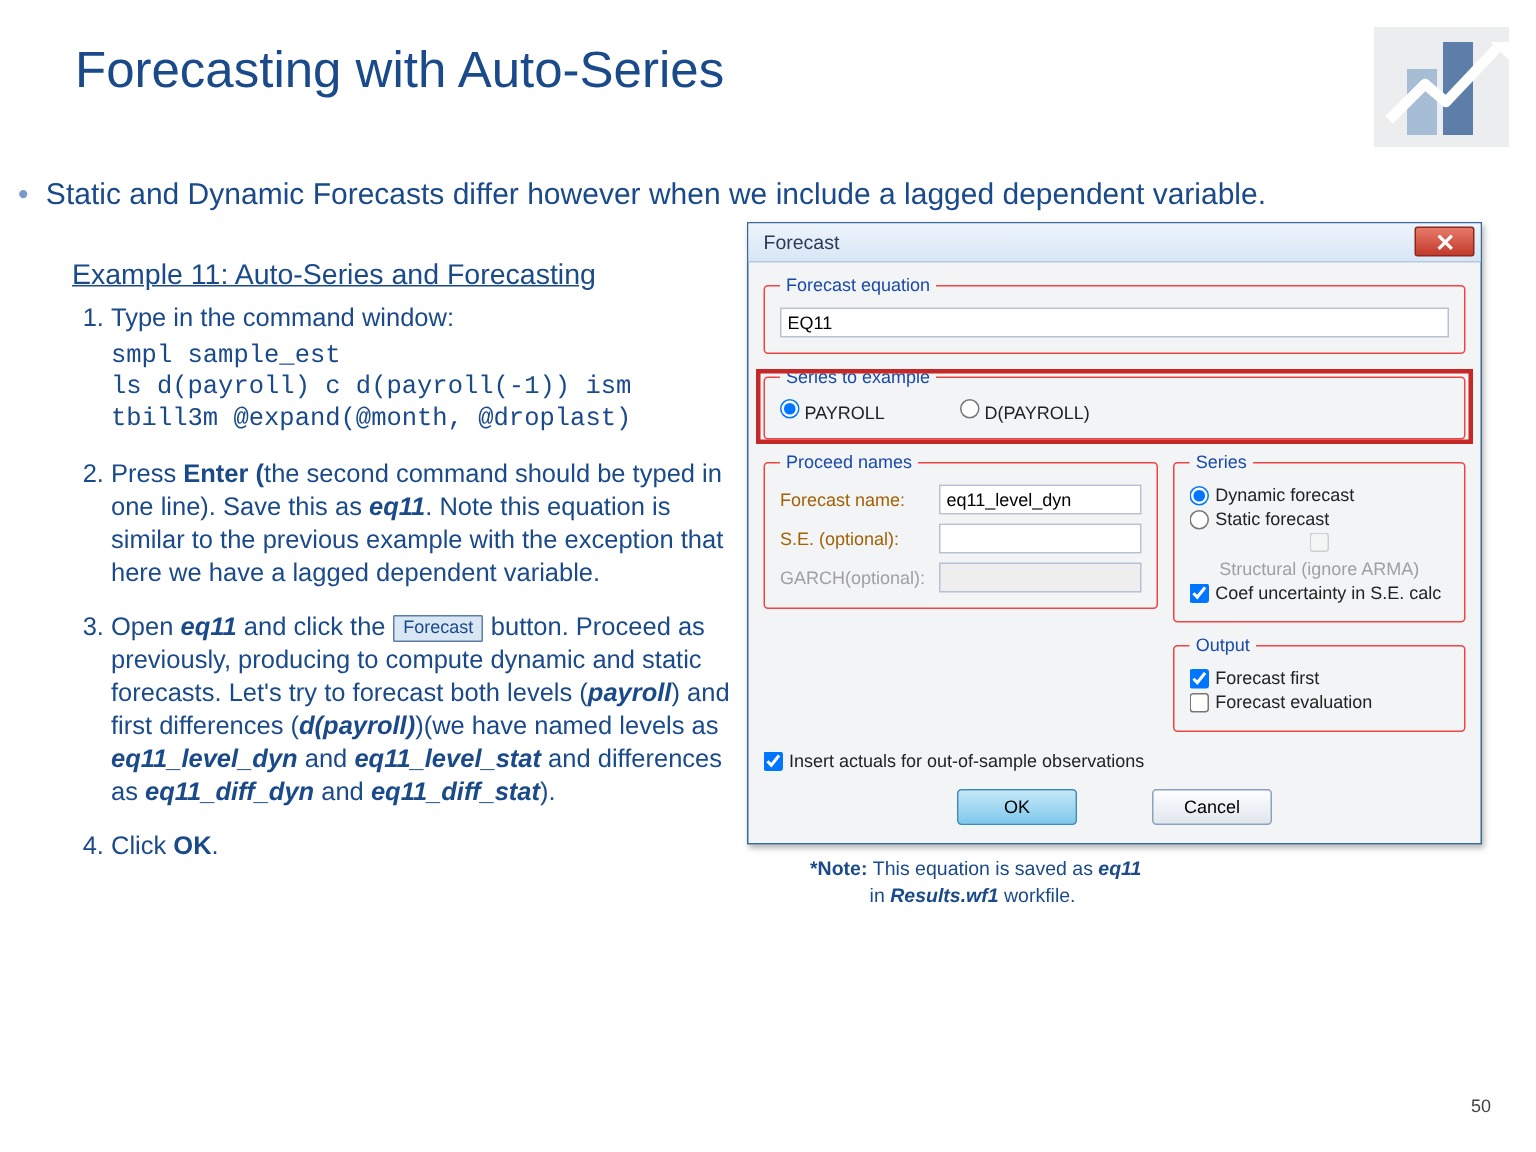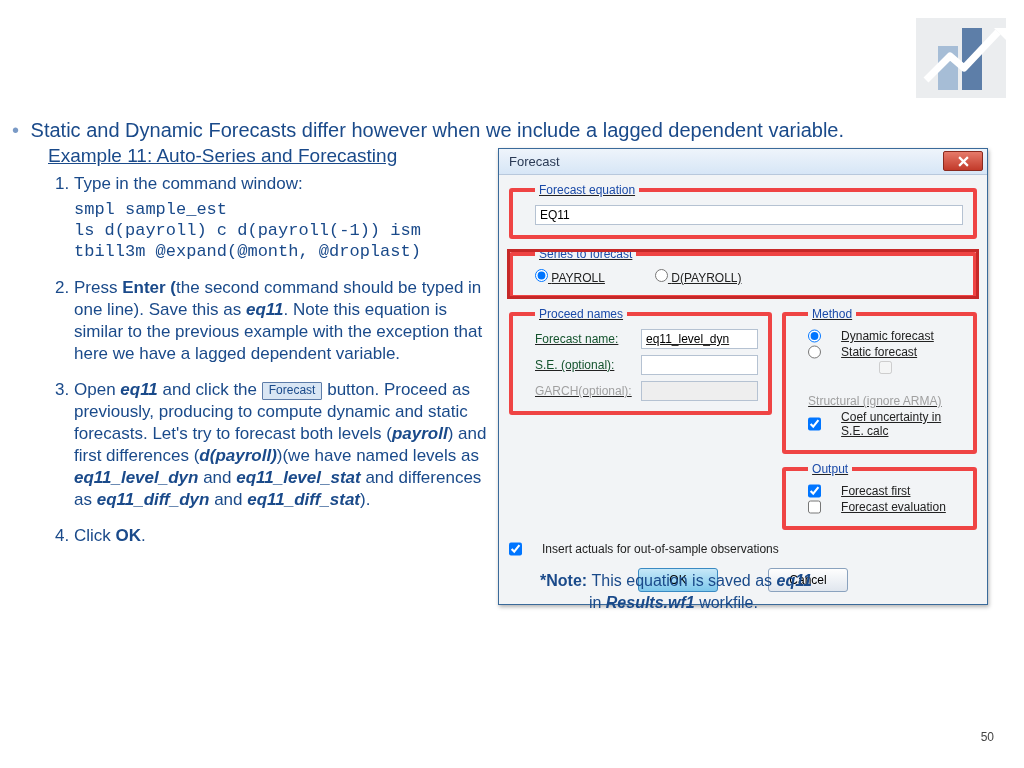--- a/index.html
+++ b/index.html
@@ -30,21 +30,21 @@
     left: 12px; top: 119px;
     font-size: 20px;
     color: #1a4a8a;
   }
   .subtitle .bullet {
     color: #7a9ac6;
     margin-right: 6px;
   }
   .left-col {
     position: absolute;
-    left: 48px; top: 144px;
+    left: 48px; top: 172px;
     width: 440px;
     color: #1a4a8a;
     font-size: 17px;
     line-height: 1.3;
   }
   .section-title {
     text-decoration: underline;
     font-size: 19px;
     margin-bottom: 4px;
   }
@@ -95,27 +95,26 @@
     position: absolute; right: 4px; top: 2px;
     width: 40px; height: 20px;
     background: linear-gradient(#e67a6a, #c23a2a);
     border: 1px solid #8a2a1f;
     border-radius: 2px;
     display: flex; align-items: center; justify-content: center;
   }
   .dlg-close svg { width: 11px; height: 11px; }
   .dlg-body { padding: 8px 10px 12px 10px; }
   fieldset.grp {
-    border: 4px solid #ef4444;
+    border: 1px solid #ef4444;
     border-radius: 3px;
     margin-bottom: 8px;
-    padding: 8px 10px 10px 22px;
+    padding: 8px 10px 10px 10px;
     position: relative;
     background: #f2f4f6;
-    text-decoration: underline;
   }
   fieldset.grp legend {
     color: #1a4aa8;
     font-size: 12px;
     padding: 0 4px;
     background: #f2f4f6;
   }
   .txt {
     height: 20px; border: 1px solid #b5c2d2; background: #fff;
     padding: 1px 4px; font-size: 12px; width: 100%;
@@ -123,25 +122,25 @@
   .row2 { display: flex; gap: 10px; }
   .col-l { flex: 1.35; }
   .col-r { flex: 1; }
   .series-row {
     display: grid;
     grid-template-columns: 100px 1fr;
     align-items: center;
     row-gap: 6px;
     column-gap: 6px;
   }
-  .series-row label { font-size: 12px; color: #14532d; white-space: nowrap; }
+  .series-row label { font-size: 12px; color: #a16207; white-space: nowrap; }
   .series-row label.disabled { color: #a0a0a0; }
   .radio-row { display: flex; gap: 50px; align-items: center; font-size: 12px; }
   .radio-row label, .chk label { cursor: default; }
-  .chk { display: flex; gap: 20px; font-size: 12px; margin-bottom: 2px; }
+  .chk { display: flex; align-items: center; gap: 4px; font-size: 12px; margin-bottom: 2px; }
   .chk.disabled { color: #a0a0a0; flex-direction: column; }
   .highlight-box {
     position: absolute;
     border: 3px solid #c62828;
     pointer-events: none;
     z-index: 5;
   }
   .dlg-buttons {
     display: flex; justify-content: center; gap: 50px;
     margin-top: 12px;
@@ -157,37 +156,37 @@
   .btn.primary {
     background: linear-gradient(#c6e8f8, #7ec8ec);
     border: 1px solid #3a8ac2;
   }
 
   .note {
     position: absolute;
     left: 540px; top: 570px;
     width: 430px;
     color: #1a4a8a;
-    font-size: 16px;
+    font-size: 13px;
     line-height: 1.35;
   }
 
   .page-num {
     position: absolute;
     right: 30px; bottom: 24px;
     font-size: 12px;
     color: #444;
     text-align: right;
   }
 </style>
 </head>
 <body>
 
 <div class="title">
-  <br>
+  <span>Forecasting with Auto-Series</span><br>
 </div>
 
 <div class="logo">
   <svg viewBox="0 0 90 80">
     <rect x="22" y="28" width="20" height="44" fill="#a6bdd6"></rect>
     <rect x="46" y="10" width="20" height="62" fill="#5d7ea8"></rect>
     <polyline points="10,62 34,38 48,50 82,14" fill="none" stroke="#fff" stroke-width="7" stroke-linejoin="round"></polyline>
     <polygon points="78,10 90,22 90,10" fill="#fff"></polygon>
   </svg>
 </div>
@@ -229,21 +228,21 @@
     </div>
   </div>
   <div class="dlg-body">
 
     <fieldset class="grp">
       <legend>Forecast equation</legend>
       <input class="txt" value="EQ11" style="">
     </fieldset>
 
     <fieldset class="grp" style="position:relative">
-      <legend>Series to forecast</legend>
+      <legend>Series to example</legend>
       <div class="radio-row">
         <label><input type="radio" name="stf" checked="" style=""> <span>PAYROLL</span></label>
         <label><input type="radio" name="stf" style=""> <span>D(PAYROLL)</span></label>
       </div>
       <div class="highlight-box" style="left:-6px;top:-12px;right:-6px;bottom:-4px"></div>
     </fieldset>
 
     <div class="row2">
       <div class="col-l">
         <fieldset class="grp">
@@ -253,21 +252,21 @@
             <input class="txt" value="eq11_level_dyn" style="">
             <label>S.E. (optional):</label>
             <input class="txt" value="" style="">
             <label class="disabled">GARCH(optional):</label>
             <input class="txt" disabled="" style="background: rgb(238, 238, 238);" value="">
           </div>
         </fieldset>
       </div>
       <div class="col-r">
         <fieldset class="grp">
-          <legend>Method</legend>
+          <legend>Series</legend>
           <div class="chk">
               <input type="radio" name="mth" checked="" style=""> 
               <span>Dynamic forecast</span>
             </div>
           <div class="chk">
               <input type="radio" name="mth" style=""> 
               <span>Static forecast</span>
             </div>
           <div class="chk disabled">
               <input type="checkbox" disabled="" style=""> 

